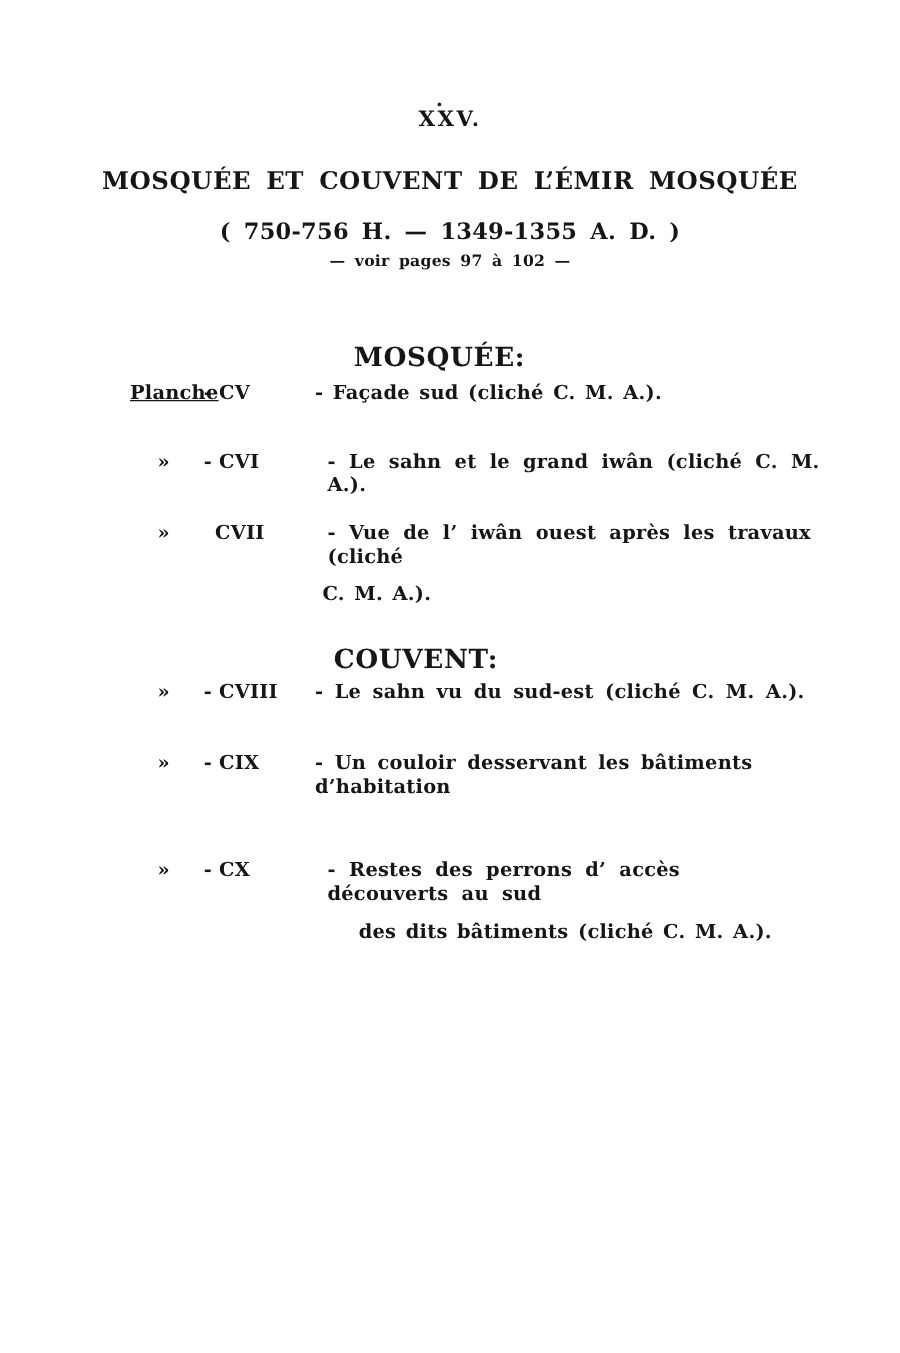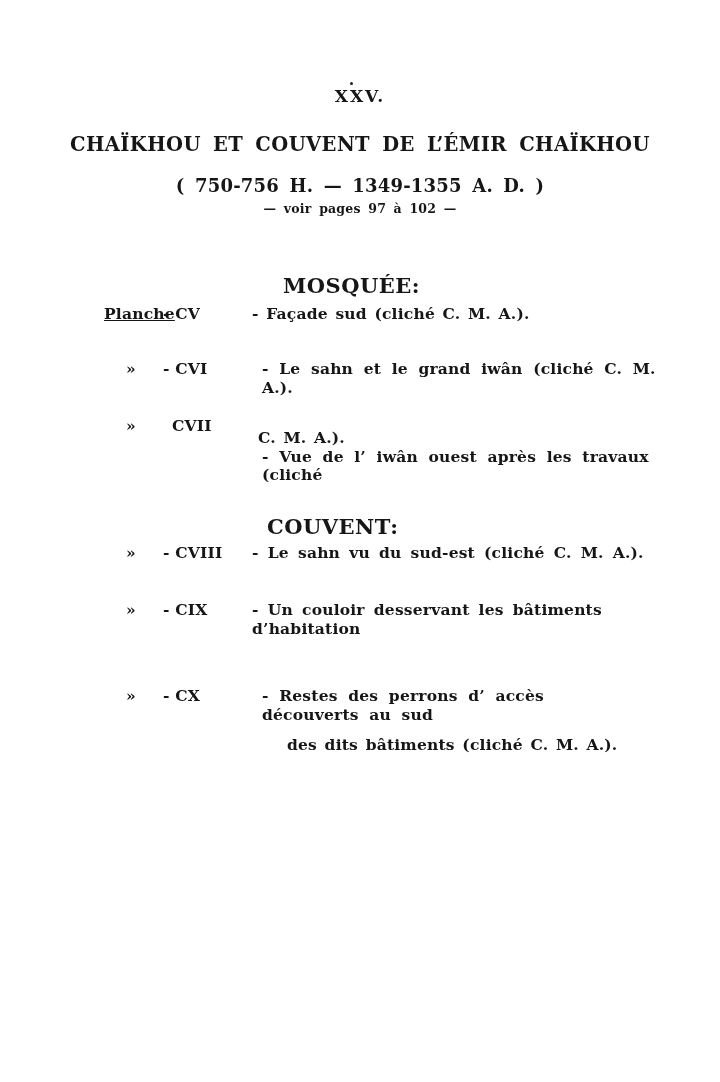--- a/index.html
+++ b/index.html
@@ -49,21 +49,21 @@
   .r-cx{top:687px;}
 </style>
 </head>
 <body>
 
 <div class="page">
 
   <div class="abs center page-number">XXV.</div>
   <div class="ink-dot"></div>
 
-  <div class="abs center page-title">CHAÏKHOU ET COUVENT DE L’ÉMIR CHAÏKHOU</div>
+  <div class="abs center page-title">MOSQUÉE ET COUVENT DE L’ÉMIR MOSQUÉE</div>
   <div class="abs center page-dates">( 750-756 H. — 1349-1355 A. D. )</div>
   <div class="abs center pages-note">— voir pages 97 à 102 —</div>
 
   <div class="abs section-heading heading-mosquee">MOSQUÉE:</div>
 
   <div class="row r-cv">
     <span class="cell c-word">Planche</span>
     <span class="cell c-plate">- CV</span>
     <span class="cell c-desc">
       <span class="l">- Façade sud (cliché C. M. A.).</span>
@@ -75,22 +75,22 @@
     <span class="cell c-plate">- CVI</span>
     <span class="cell c-desc wide">
       <span class="l">- Le sahn et le grand iwân (cliché C. M. A.).</span>
     </span>
   </div>
 
   <div class="row r-cvii">
     <span class="cell c-guill">»</span>
     <span class="cell c-plate pad">CVII</span>
     <span class="cell c-desc">
+      <span class="l wide">- Vue de l’ iwân ouest après les travaux (cliché</span>
       <span class="l l2 ind-a">C. M. A.).</span>
-      <span class="l wide">- Vue de l’ iwân ouest après les travaux (cliché</span>
     </span>
   </div>
 
   <div class="abs section-heading heading-couvent">COUVENT:</div>
 
   <div class="row r-cviii">
     <span class="cell c-guill">»</span>
     <span class="cell c-plate">- CVIII</span>
     <span class="cell c-desc med">
       <span class="l">- Le sahn vu du sud-est (cliché C. M. A.).</span>

